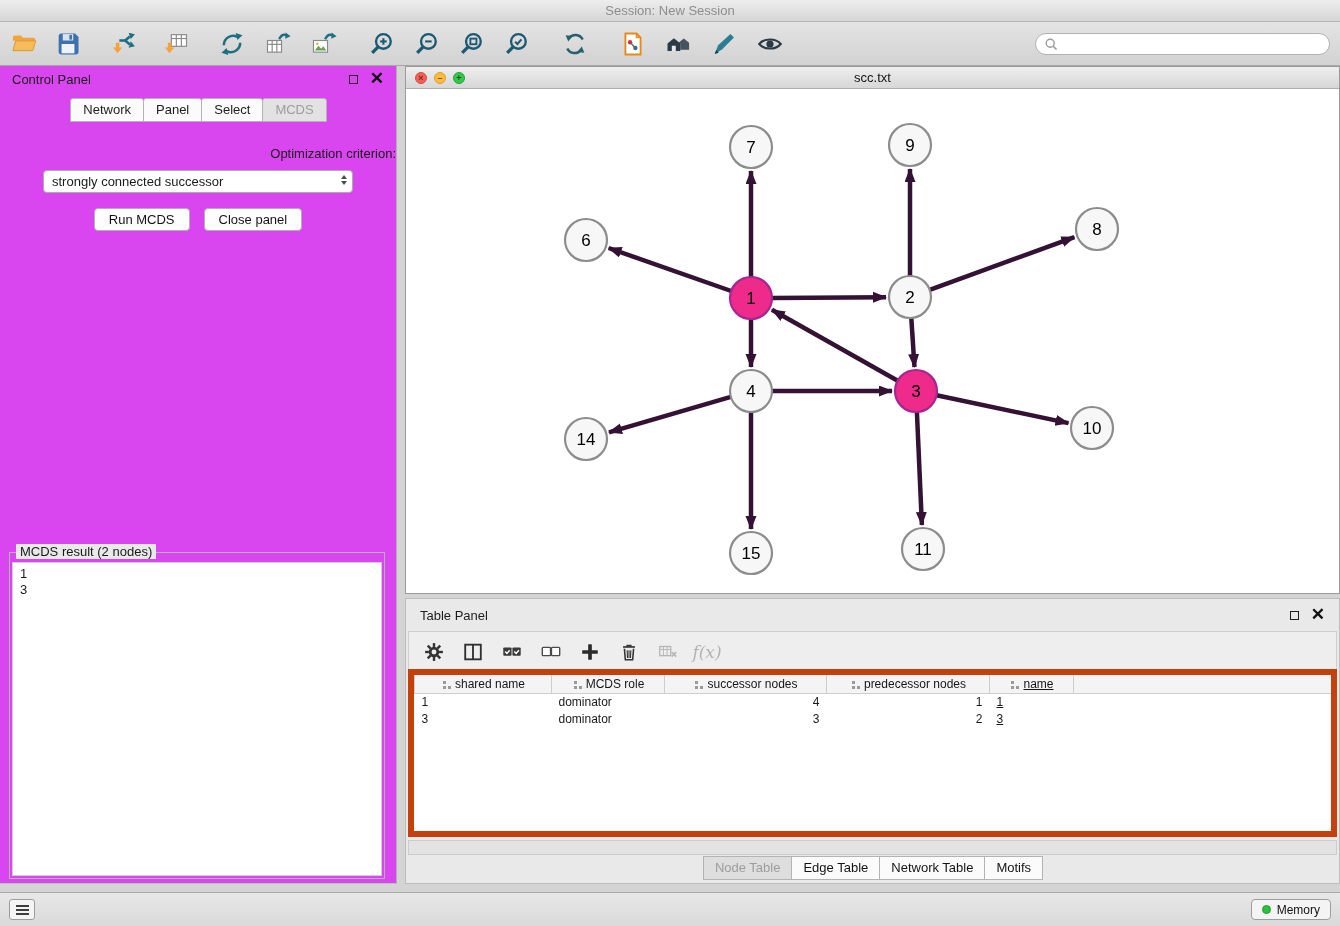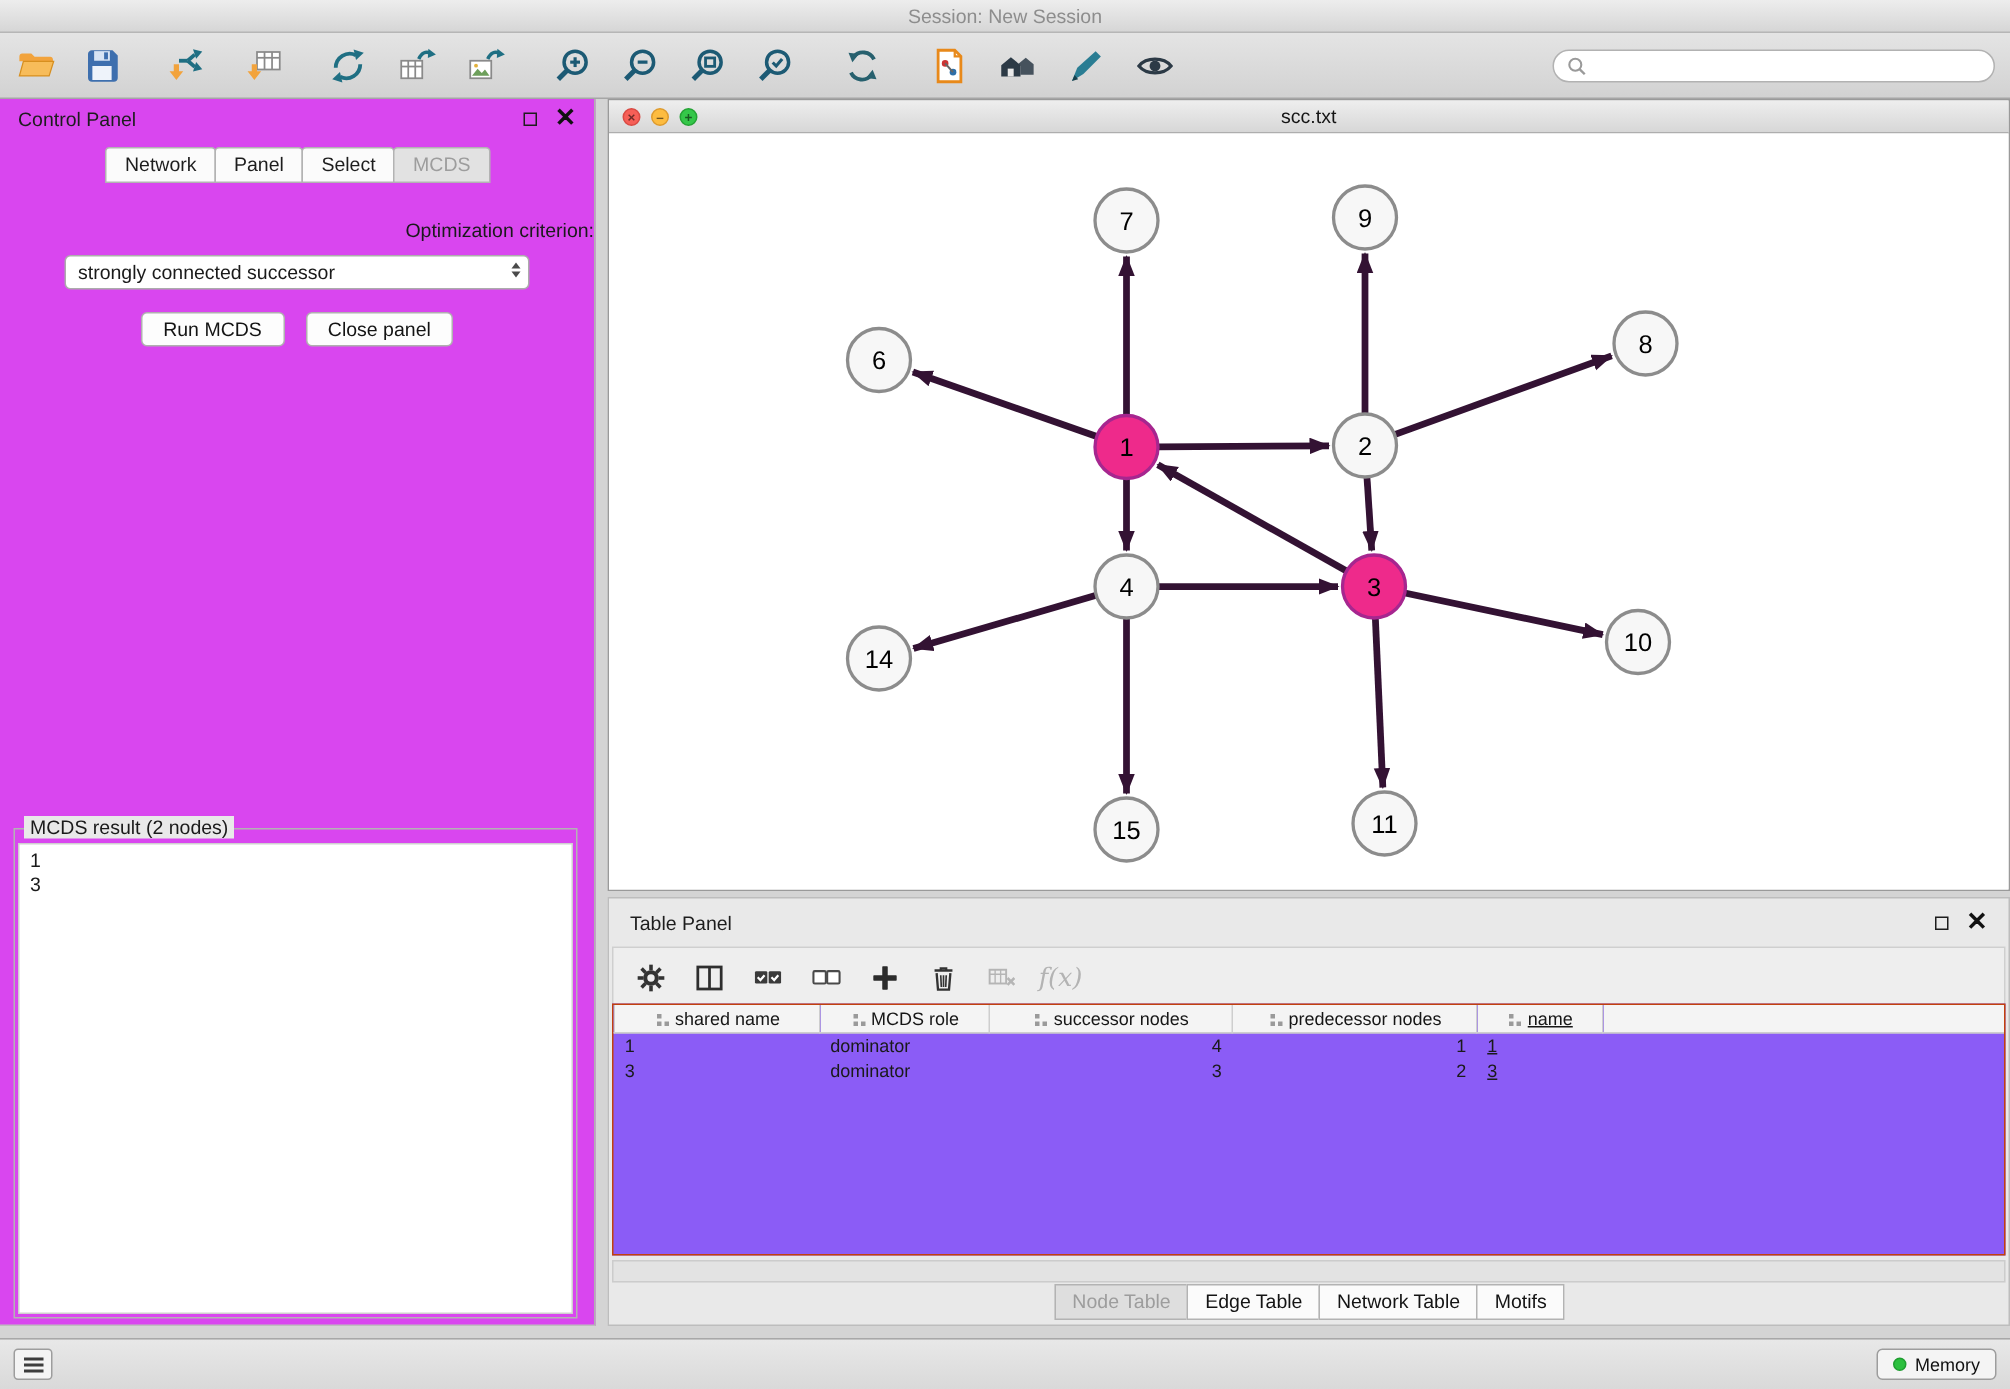--- a/index.html
+++ b/index.html
@@ -90,21 +90,21 @@
   
   .table-panel { position:absolute; left:405px; top:532px; right:0; bottom:8px; background:#e9e9e9; border:1px solid #bdbdbd; }
   .tp-header { height:26px; display:flex; align-items:center; padding:16px 14px; }
   .tp-toolbar {
     height:42px; margin:0 2px; display:flex; align-items:center; gap:17px; padding:0 14px;
     background:#eeeeee; border:1px solid #cfcfcf;
   }
   .tico { width:22px; height:22px; display:flex; align-items:center; justify-content:center; }
   .tico svg { width:22px; height:22px; }
   .fx { font-family:"DejaVu Serif", serif; font-style:italic; font-size:17px; color:#b3b3b3; }
-  .table-wrap { position:absolute; left:2px; right:2px; top:70px; bottom:46px; background:#8b5cf6; border:1px solid #c2410c; overflow:hidden; }
+  .table-wrap { position:absolute; left:2px; right:2px; top:70px; bottom:46px; background:#ffffff; border:6px solid #c2410c; overflow:hidden; }
   table.node-table { border-collapse:collapse; width:100%; table-layout:fixed; }
   .node-table th {
     background:#f4f4f4; border:1px solid #cecece; border-top:none;
     font-weight:normal; height:18px; font-size:12px; padding:0 4px;
     white-space:nowrap; overflow:hidden; text-align:center; color:#161616;
   }
   .node-table th.filler { border-right:none; }
   .node-table td { height:17px; padding:0 7px; font-size:12px; white-space:nowrap; overflow:hidden; }
   .node-table th:nth-child(1), .node-table td:nth-child(1){ width:137px; }
   .node-table th:nth-child(2), .node-table td:nth-child(2){ width:113px; }

